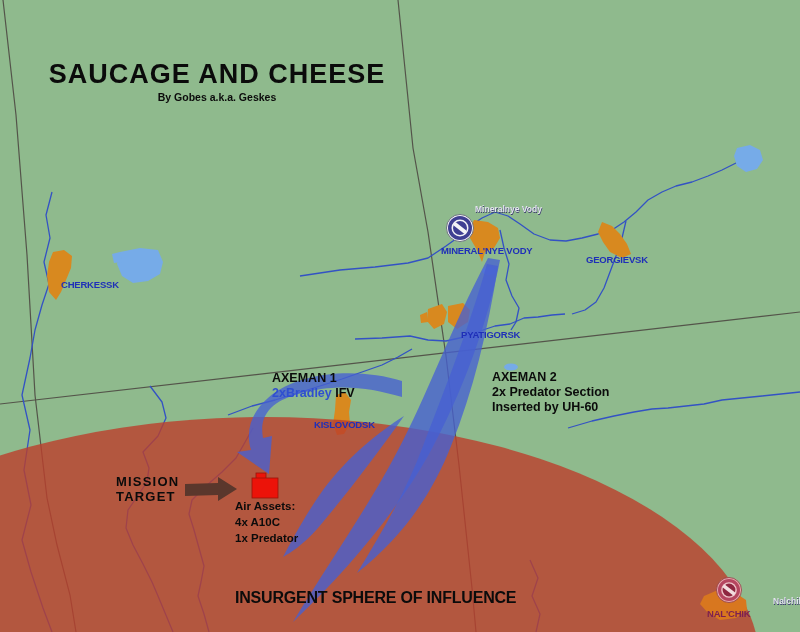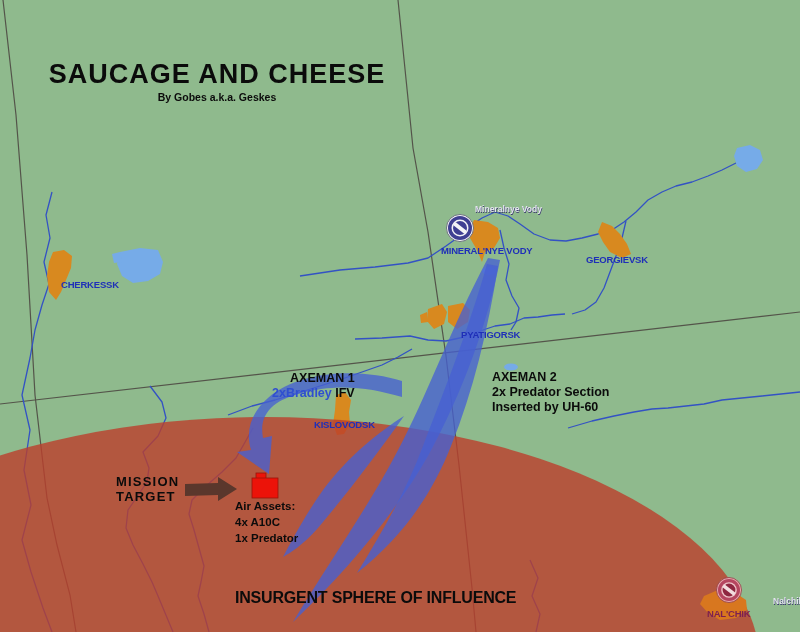--- a/index.html
+++ b/index.html
@@ -106,21 +106,21 @@
   <div class="lbl city" style="left:33px;top:279px;margin-left:28px;">CHERKESSK</div>
   <div class="lbl city" style="left:441px;top:245px;">MINERAL'NYE VODY</div>
   <div class="lbl city" style="left:586px;top:254px;">GEORGIEVSK</div>
   <div class="lbl city" style="left:431px;top:329px;margin-left:30px;">PYATIGORSK</div>
   <div class="lbl city" style="left:314px;top:419px;">KISLOVODSK</div>
   <div class="lbl city" style="left:707px;top:608px;color:#7d2050;">NAL'CHIK</div>
 
   <div class="lbl airfield-lbl" style="left:475px;top:204px;text-align:right;">Mineralnye Vody</div>
   <div class="lbl airfield-lbl" style="left:742px;top:596px;padding-left:31px;">Nalchik</div>
 
-  <div class="lbl anno" style="left:272px;top:371px;text-align:right;">
+  <div class="lbl anno" style="left:272px;top:371px;">
     <div>AXEMAN 1</div>
     <div><span class="blue-unit">2xBradley</span><span> IFV</span></div>
   </div>
 
   <div class="lbl anno" style="left:492px;top:370px;">
     <div>AXEMAN 2</div>
     <div>2x Predator Section</div>
     <div>Inserted by UH-60</div>
   </div>
 

